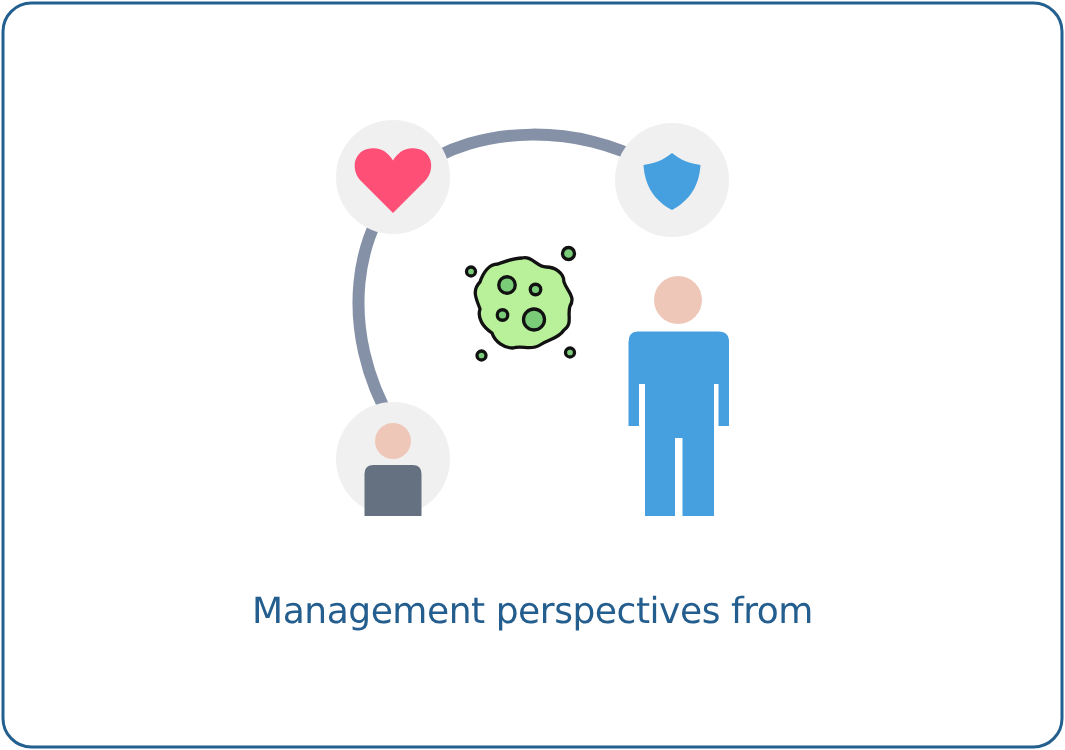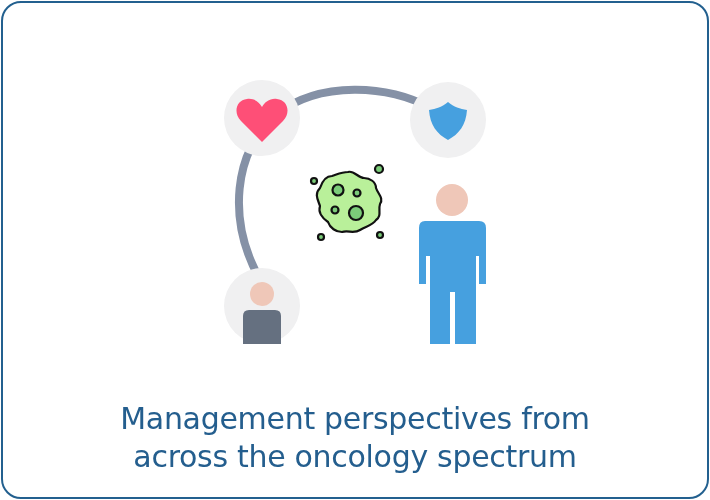--- a/index.html
+++ b/index.html
@@ -3,22 +3,22 @@
   <meta charset="utf-8">
   <style>
     html, body { margin: 0; padding: 0; background: #ffffff; }
     body { width: 710px; height: 500px; position: relative; overflow: hidden; }
     .card {
       position: absolute; left: 1px; top: 1px; width: 704px; height: 494px;
       border: 2px solid #23608f; border-radius: 20px; background: #ffffff;
     }
     .illus { position: absolute; left: 0; top: 0; width: 710px; height: 380px; }
     .caption {
-      position: absolute; left: 0; top: 400px; width: 710px; text-align: center;
-      color: #245e8e; font-family: "DejaVu Sans", sans-serif; font-size: 30px;
+      position: absolute; left: 0; top: 388px; width: 710px; text-align: center;
+      color: #245e8e; font-family: "DejaVu Sans", sans-serif; font-size: 24px;
       line-height: 38px; font-weight: normal; letter-spacing: -0.3px;
     }
     .caption span { display: block; }
   </style>
 </head>
 <body>
 
 <div class="card"></div>
 
 <svg class="illus" viewBox="0 0 710 380" xmlns="http://www.w3.org/2000/svg">
@@ -54,14 +54,13 @@
 
   <g>
     <circle cx="262" cy="306" r="38" fill="#f0f0f1"></circle>
     <circle cx="262" cy="294" r="12" fill="#efc7b8"></circle>
     <path d="M243 316 Q243 310 249 310 L275 310 Q281 310 281 316 L281 344 L243 344 Z" fill="#657080"></path>
   </g>
 </svg>
 
 <div class="caption">
   <span>Management perspectives from</span>
-  <span>across the oncology spectrum</span>
 </div>
 
 </body></html>

